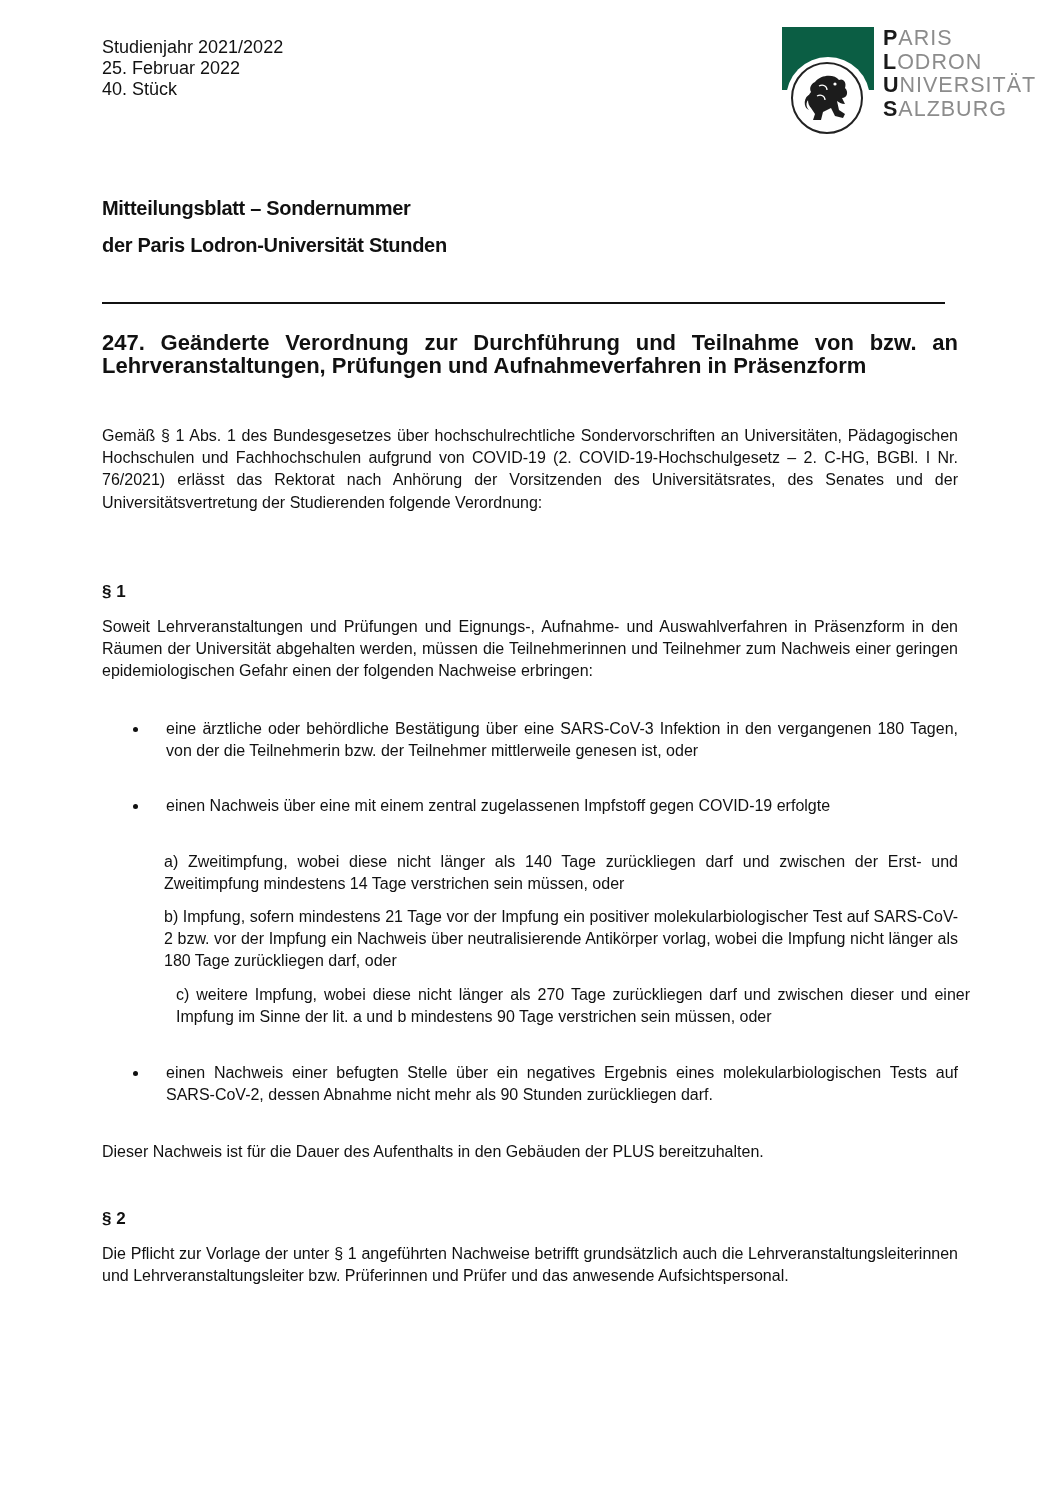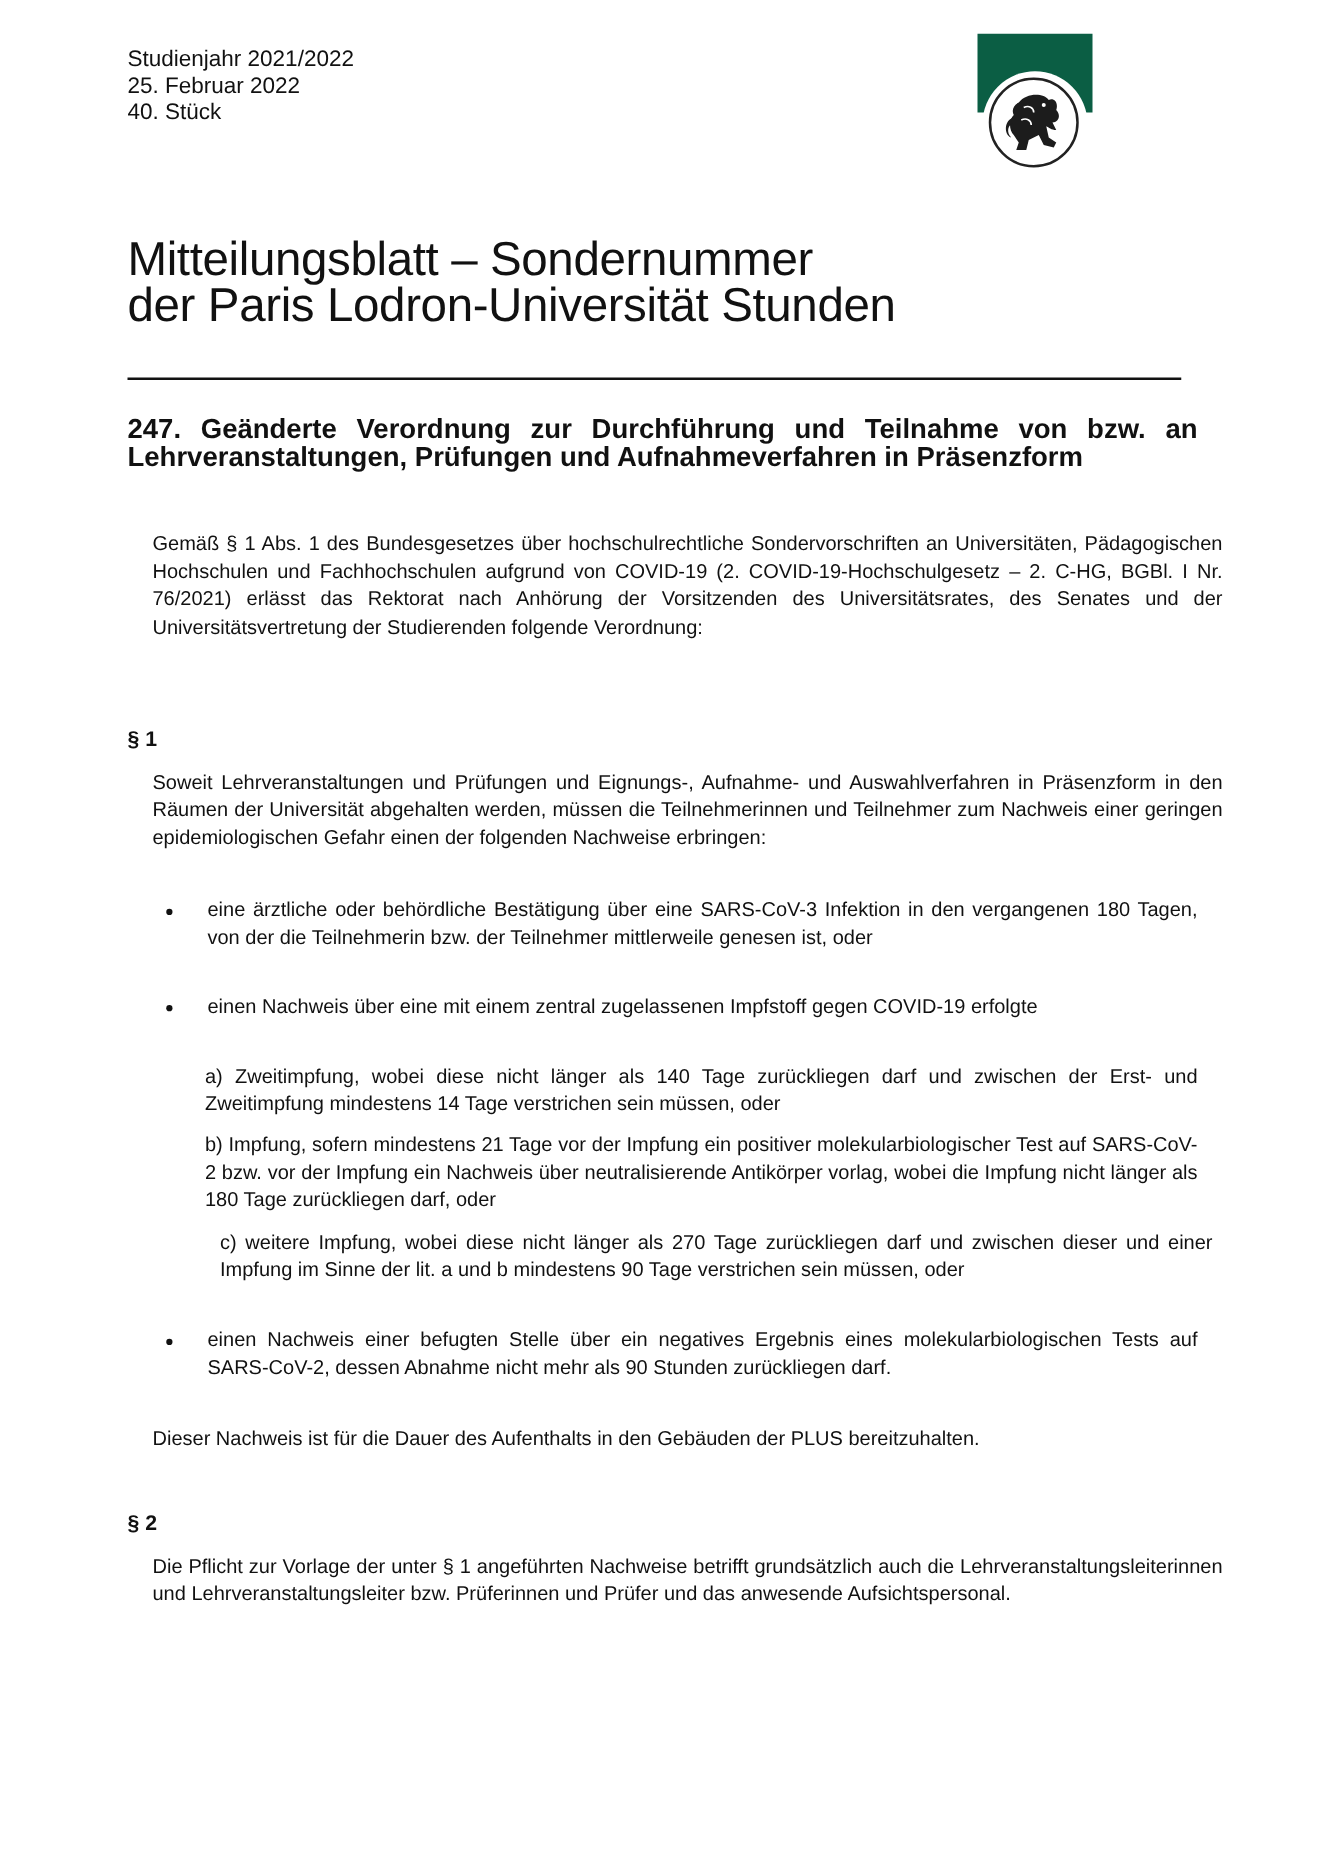--- a/index.html
+++ b/index.html
@@ -20,32 +20,32 @@
       position: absolute; left: 9px; top: 35px; width: 72px; height: 72px; border-radius: 50%;
       border: 2px solid #222; box-sizing: border-box; background: #fff;
       display: flex; align-items: center; justify-content: center; overflow: hidden;
     }
     .logo-circle svg { width: 60px; height: 60px; }
     .logo-text { position: absolute; left: 101px; top: 0; font-size: 21.5px; line-height: 23.5px; letter-spacing: 1px; color: #8c8c8c; }
     .logo-text .row { white-space: nowrap; }
     .logo-text .init { color: #1a1a1a; font-weight: bold; }
 
     .title {
-      position: absolute; left: 102px; top: 190px; font-size: 38px; line-height: 37px;
-      font-weight: normal; letter-spacing: -0.3px;
+      position: absolute; left: 102px; top: 190px; font-size: 20px; line-height: 37px;
+      font-weight: bold; letter-spacing: -0.3px;
     }
     .title div { white-space: nowrap; }
     .rule { position: absolute; left: 102px; top: 302px; width: 843px; height: 2px; background: #111; }
 
     .heading247 {
       position: absolute; left: 102px; top: 331px; width: 856px; font-size: 22px; line-height: 23px;
       font-weight: bold; text-align: justify; text-align-last: left;
     }
 
-    .para { position: absolute; left: 102px; width: 856px; font-size: 16px; line-height: 22.2px; text-align: justify; margin-left: 20px; }
+    .para { position: absolute; left: 102px; width: 856px; font-size: 16px; line-height: 22.2px; text-align: justify; }
     .para.last-left { text-align-last: left; }
 
     .sec-heading { position: absolute; left: 102px; font-size: 17px; font-weight: bold; }
 
     .bullet { position: absolute; left: 131px; width: 9px; height: 9px; }
     .bullet span { display: block; width: 5px; height: 5px; border-radius: 50%; background: #111; margin: 2px; }
     .bullet-text { position: absolute; left: 166px; width: 792px; font-size: 16px; line-height: 22.2px; text-align: justify; text-align-last: left; }
     .sub-text { position: absolute; left: 164px; width: 794px; font-size: 16px; line-height: 22.2px; text-align: justify; text-align-last: left; }
   </style>
 </head>
@@ -61,20 +61,26 @@
   <div class="logo-green"></div>
   <div class="logo-circle-outer"></div>
   <div class="logo-circle">
     <svg viewBox="0 0 60 60" aria-hidden="true">
       <path d="M18 14 C24 6,38 6,42 12 C46 10,50 14,48 20 C52 24,50 30,45 30 L48 36 C44 36,42 34,40 33 L42 42 L48 46 L46 50 L38 48 L34 40 L26 44 L24 52 L16 52 L18 46 L14 40 C10 36,10 28,14 24 C12 20,14 16,18 14 Z" fill="#1c1c1c"></path>
       <path d="M14 26 C6 28,6 40,12 42 C8 38,9 32,14 30 Z" fill="#1c1c1c"></path>
       <circle cx="38" cy="16" r="1.6" fill="#fff"></circle>
       <path d="M22 18 C26 16,30 18,30 22" stroke="#fff" stroke-width="1.3" fill="none"></path>
       <path d="M20 28 C24 26,28 28,28 32" stroke="#fff" stroke-width="1.3" fill="none"></path>
     </svg>
+  </div>
+  <div class="logo-text">
+    <div class="row"><span class="init">P</span><span>ARIS</span></div>
+    <div class="row"><span class="init">L</span><span>ODRON</span></div>
+    <div class="row"><span class="init">U</span><span>NIVERSITÄT</span></div>
+    <div class="row"><span class="init">S</span><span>ALZBURG</span></div>
   </div>
 </div>
 
 <div class="title">
   <div>Mitteilungsblatt – Sondernummer</div>
   <div>der Paris Lodron-Universität Stunden</div>
 </div>
 <div class="rule"></div>
 
 <div class="heading247">247. Geänderte Verordnung zur Durchführung und Teilnahme von bzw. an Lehrveranstaltungen, Prüfungen und Aufnahmeverfahren in Präsenzform</div>

